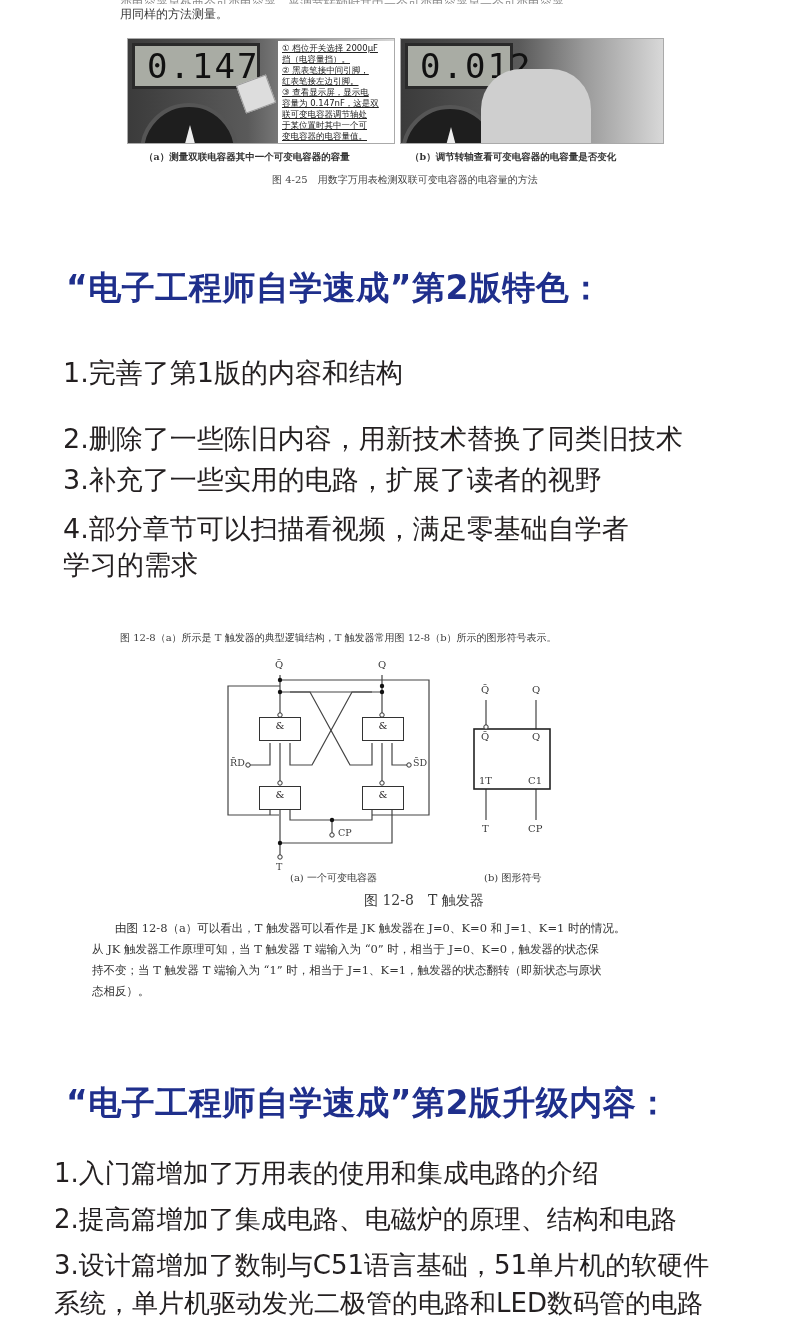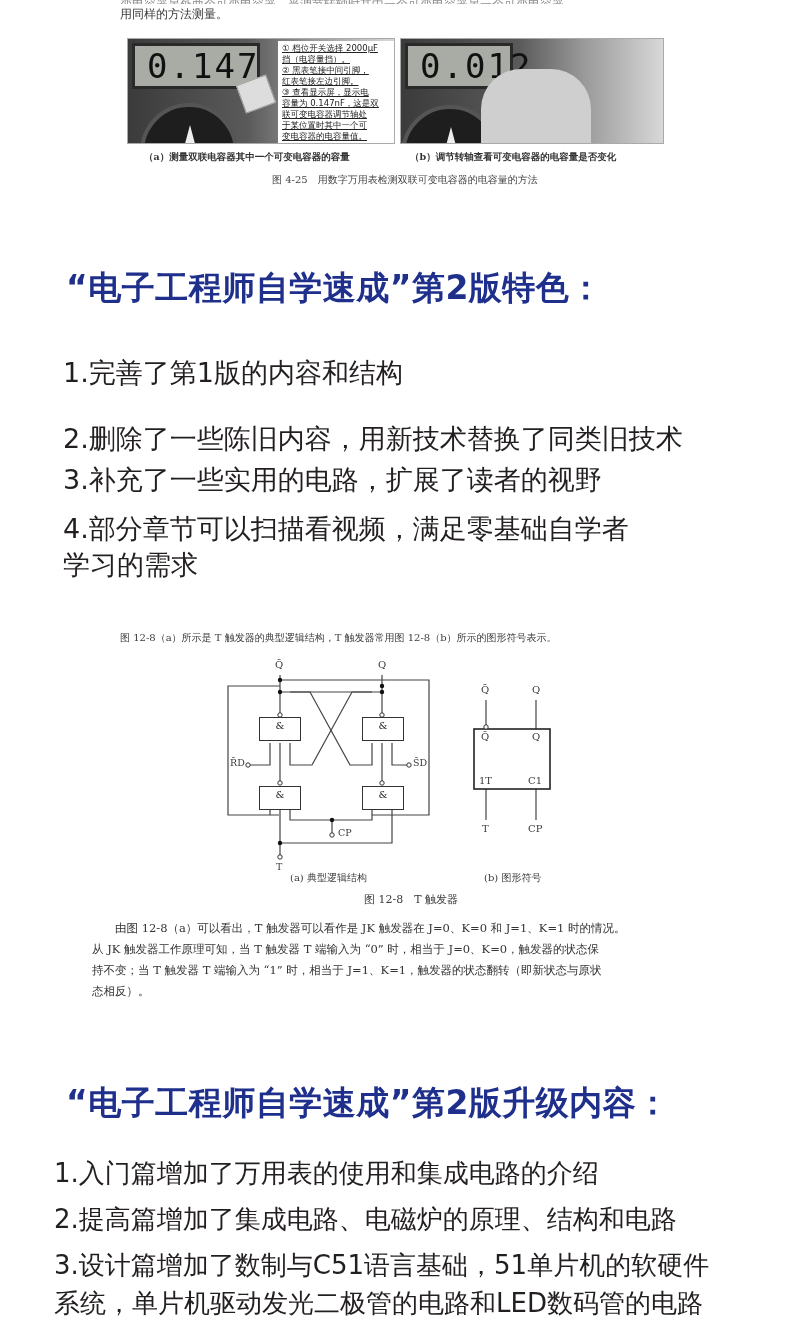--- a/index.html
+++ b/index.html
@@ -124,21 +124,21 @@
   <div class="gate" style="left:140px;top:62px;">&amp;</div>
   <div class="gate" style="left:37px;top:131px;">&amp;</div>
   <div class="gate" style="left:140px;top:131px;">&amp;</div>
   <div class="abs small" style="left:53px;top:4px;font-size:10px;">Q̄</div>
   <div class="abs small" style="left:156px;top:4px;font-size:10px;">Q</div>
   <div class="abs small" style="left:8px;top:102px;font-size:9.5px;">R̄D</div>
   <div class="abs small" style="left:191px;top:102px;font-size:9.5px;">S̄D</div>
   <div class="abs small" style="left:116px;top:172px;font-size:9.5px;">CP</div>
   <div class="abs small" style="left:54px;top:206px;font-size:9.5px;">T</div>
 </div>
-<div class="abs small" style="left:290px;top:871px;font-size:10px;">(a) 典型逻辑结构</div>
+<div class="abs small" style="left:290px;top:871px;font-size:10px;">(a) 一个可变电容器</div>
 
 <div class="abs" style="left:470px;top:688px;width:90px;height:150px;">
   <svg width="90" height="150" style="position:absolute;left:0;top:0;">
     <g stroke="#444" stroke-width="1.2" fill="none">
       <line x1="16" y1="12" x2="16" y2="38"></line>
       <line x1="66" y1="12" x2="66" y2="41"></line>
       <line x1="16" y1="101" x2="16" y2="132"></line>
       <line x1="66" y1="101" x2="66" y2="132"></line>
       <rect x="4" y="41" width="76" height="60" stroke="#222" stroke-width="1.6"></rect>
     </g>
@@ -148,21 +148,21 @@
   <div class="abs small" style="left:62px;top:-4px;font-size:10px;">Q</div>
   <div class="abs small" style="left:11px;top:43px;font-size:10px;">Q̄</div>
   <div class="abs small" style="left:62px;top:43px;font-size:10px;">Q</div>
   <div class="abs small" style="left:9px;top:87px;font-size:10px;">1T</div>
   <div class="abs small" style="left:58px;top:87px;font-size:10px;">C1</div>
   <div class="abs small" style="left:12px;top:135px;font-size:10px;">T</div>
   <div class="abs small" style="left:58px;top:135px;font-size:10px;">CP</div>
 </div>
 <div class="abs small" style="left:484px;top:871px;font-size:10px;">(b) 图形符号</div>
 
-<div class="abs small" style="left:344px;top:892px;font-size:11px;padding-left:20px;">图 12-8　T 触发器</div>
+<div class="abs small" style="left:344px;top:892px;font-size:14px;padding-left:20px;">图 12-8　T 触发器</div>
 
 <div class="abs small para" style="left:92px;top:918px;width:620px;">
   <div>　　由图 12-8（a）可以看出，T 触发器可以看作是 JK 触发器在 J=0、K=0 和 J=1、K=1 时的情况。</div>
   <div>从 JK 触发器工作原理可知，当 T 触发器 T 端输入为 “0” 时，相当于 J=0、K=0，触发器的状态保</div>
   <div>持不变；当 T 触发器 T 端输入为 “1” 时，相当于 J=1、K=1，触发器的状态翻转（即新状态与原状</div>
   <div>态相反）。</div>
 </div>
 
 <div class="abs heading" style="left:66px;top:1081px;">“电子工程师自学速成”第2版升级内容：</div>
 

